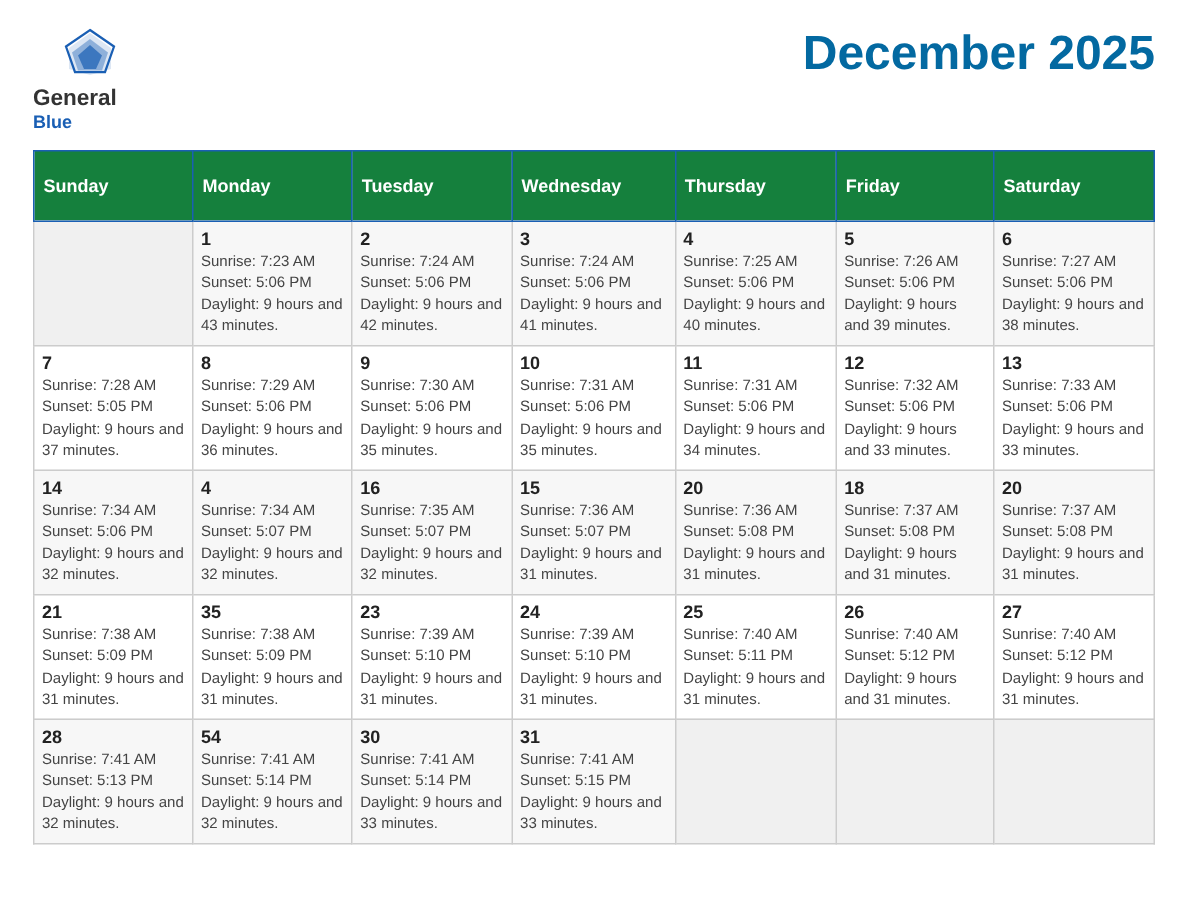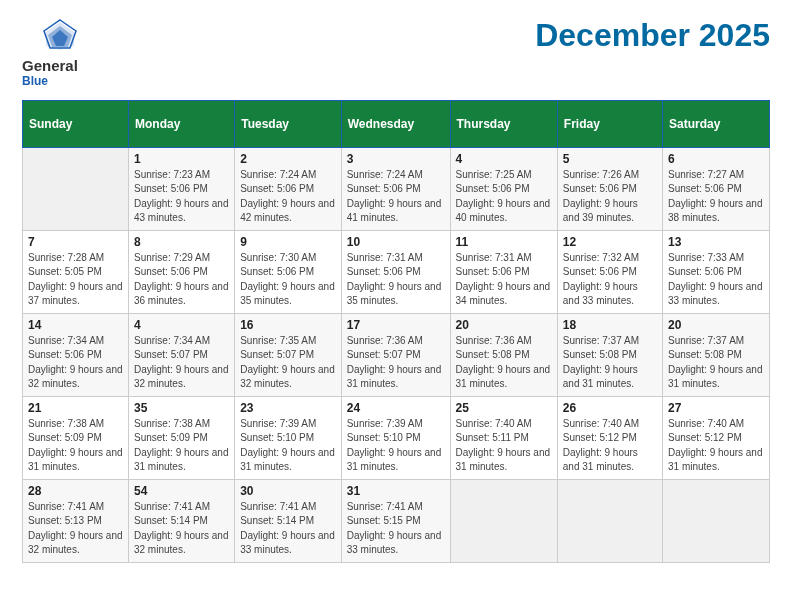--- a/index.html
+++ b/index.html
@@ -204,21 +204,21 @@
           </td>
           <td>
             <span class="day-number">4</span>
             <div class="day-info">Sunrise: 7:34 AM<br>Sunset: 5:07 PM<br>Daylight: 9 hours and 32 minutes.</div>
           </td>
           <td>
             <span class="day-number">16</span>
             <div class="day-info">Sunrise: 7:35 AM<br>Sunset: 5:07 PM<br>Daylight: 9 hours and 32 minutes.</div>
           </td>
           <td>
-            <span class="day-number">17</span>
+            <span class="day-number">15</span>
             <div class="day-info">Sunrise: 7:36 AM<br>Sunset: 5:07 PM<br>Daylight: 9 hours and 31 minutes.</div>
           </td>
           <td>
             <span class="day-number">20</span>
             <div class="day-info">Sunrise: 7:36 AM<br>Sunset: 5:08 PM<br>Daylight: 9 hours and 31 minutes.</div>
           </td>
           <td>
             <span class="day-number">18</span>
             <div class="day-info">Sunrise: 7:37 AM<br>Sunset: 5:08 PM<br>Daylight: 9 hours and 31 minutes.</div>
           </td>

